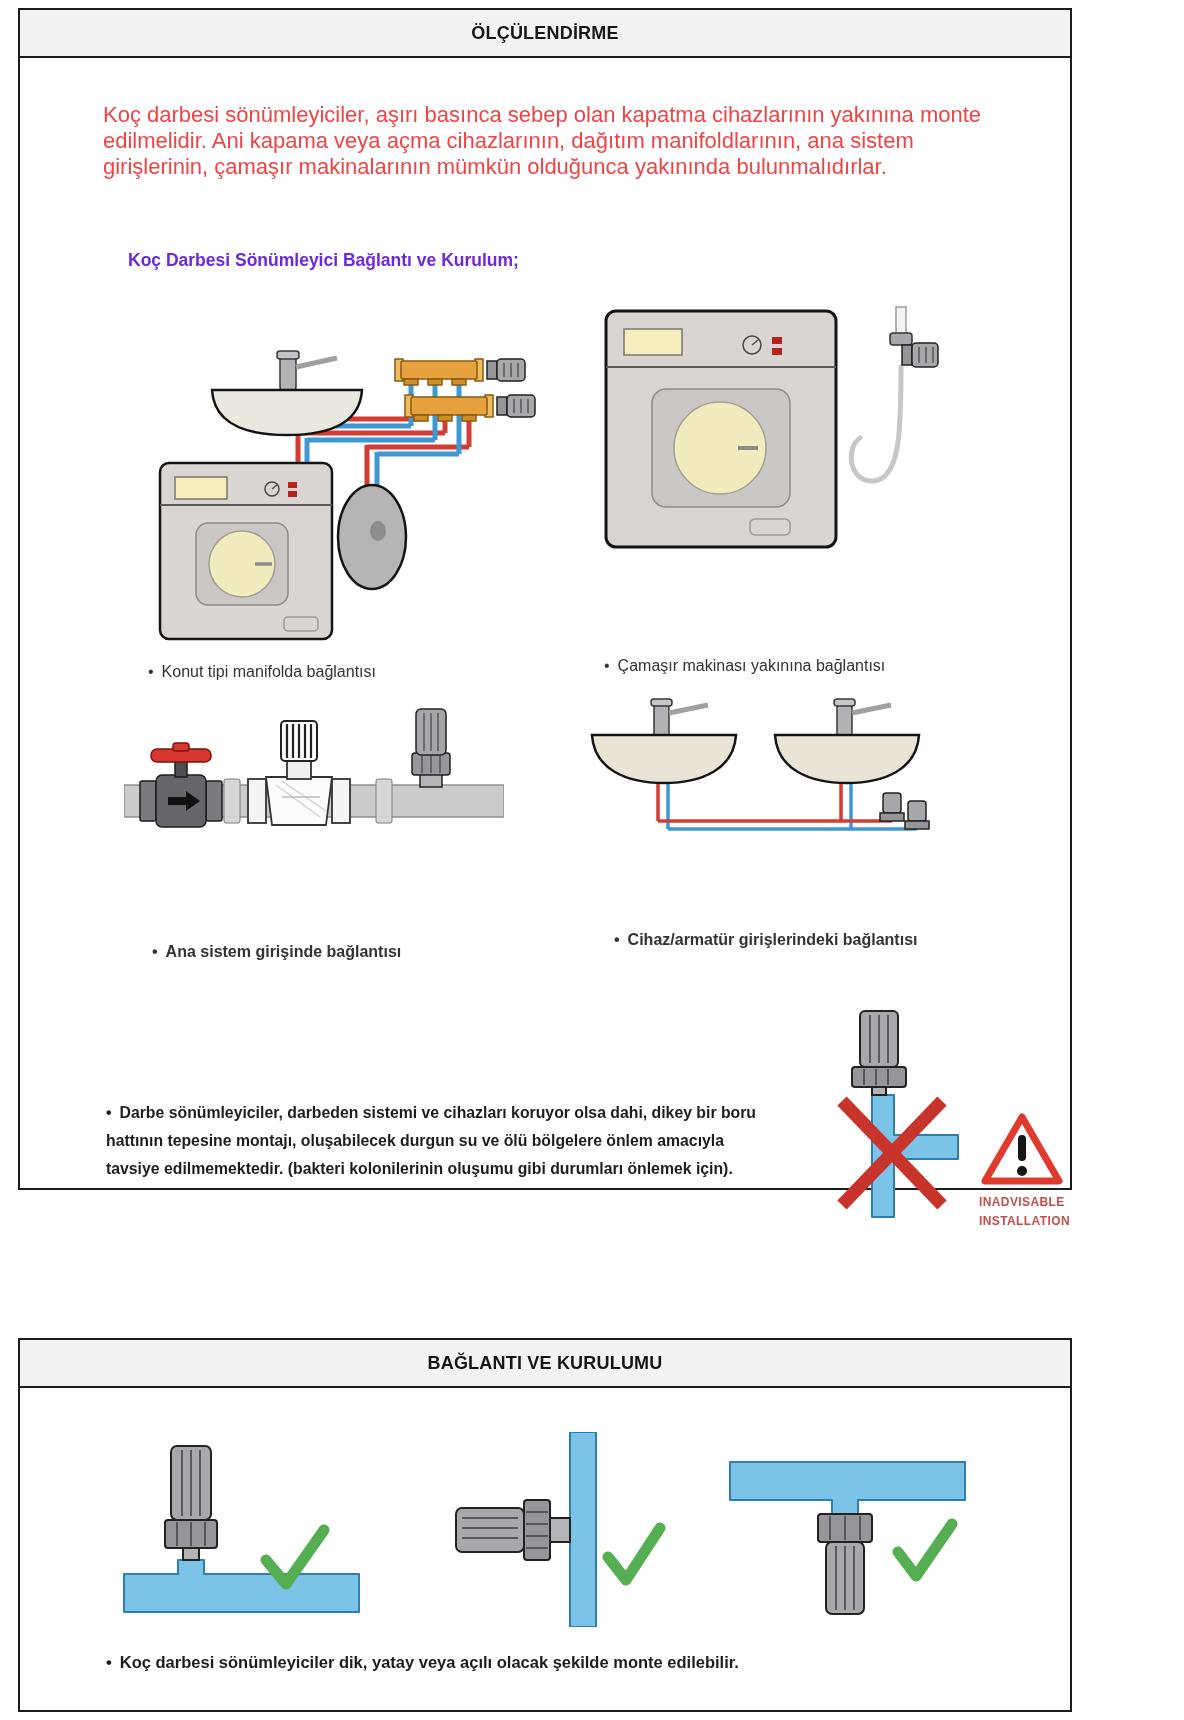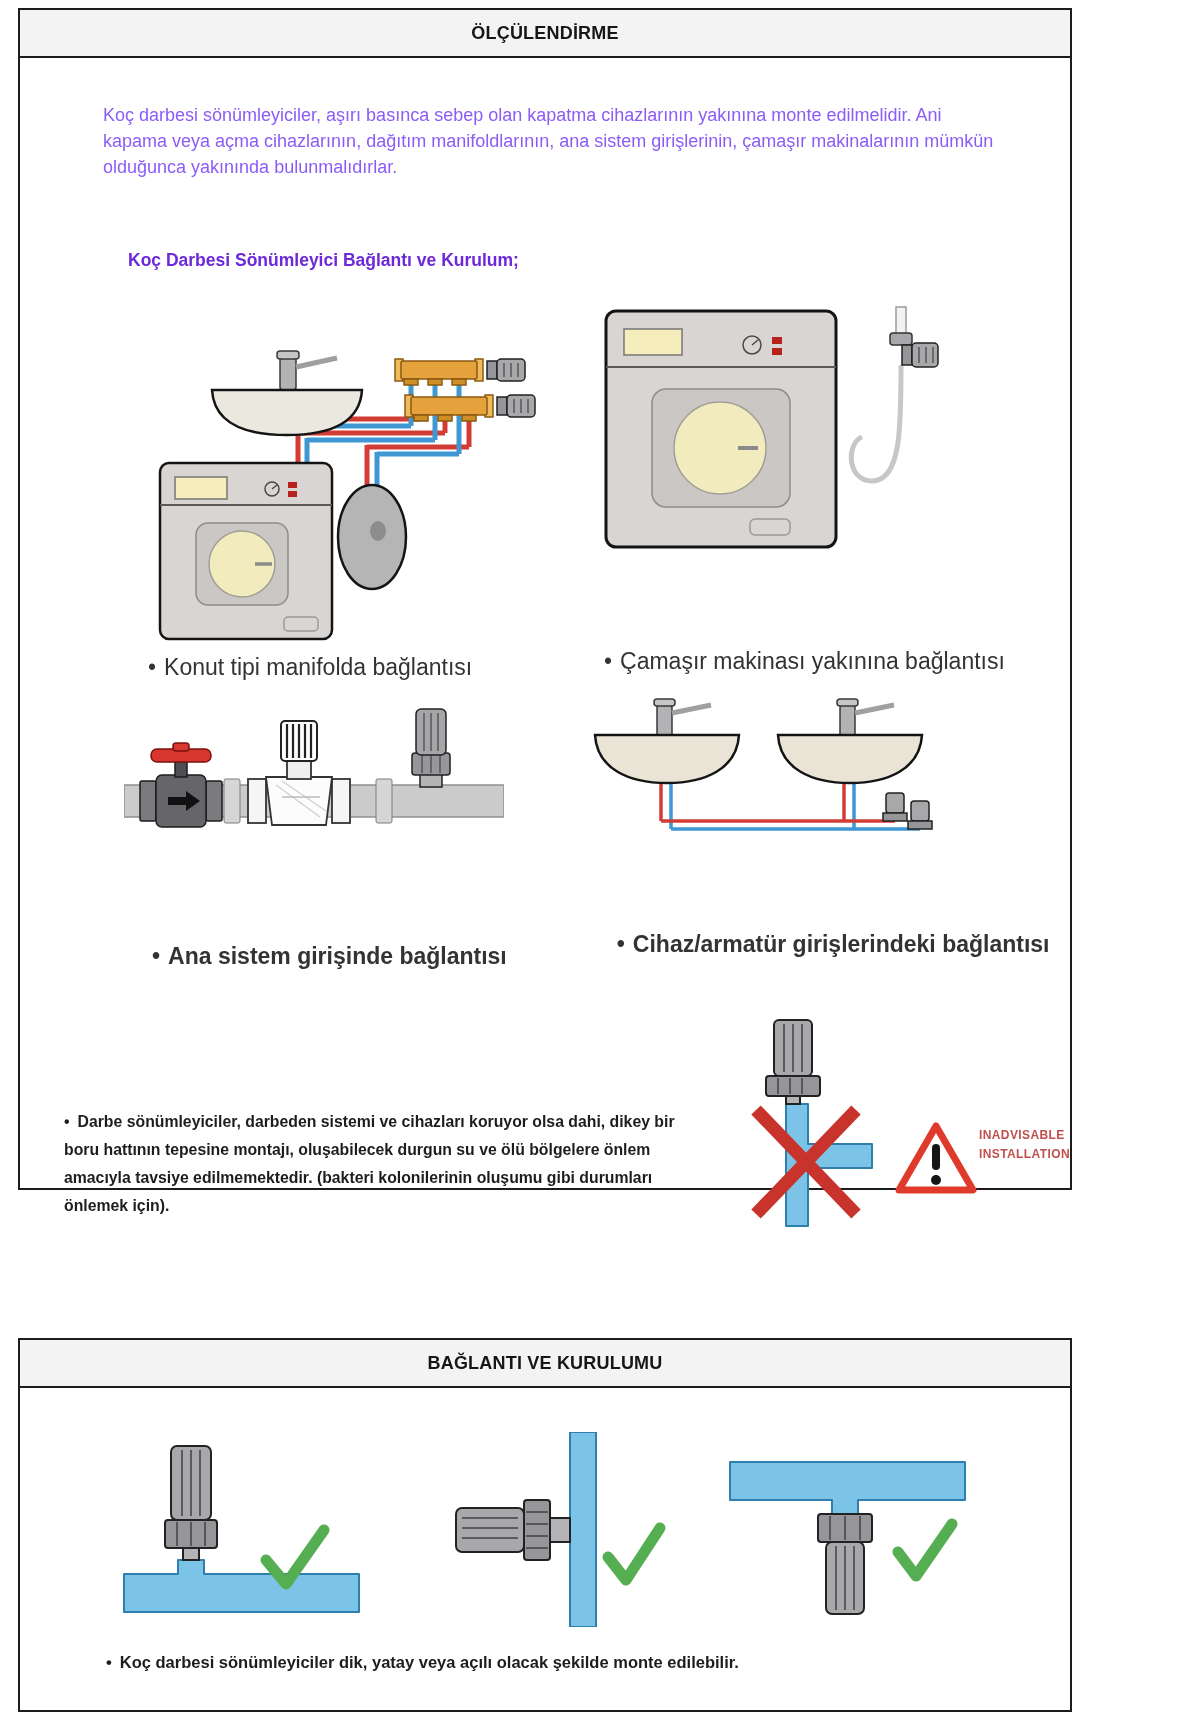--- a/index.html
+++ b/index.html
@@ -12,43 +12,43 @@
     border:2px solid #1c1c1c;background:#fff;box-sizing:border-box;
   }
   #sec1{top:8px;height:1182px;}
   #sec2{top:1338px;height:374px;}
   .section-header{
     height:46px;background:#f3f3f3;border-bottom:2px solid #1c1c1c;
     display:flex;align-items:center;justify-content:center;
   }
   .section-title{font-size:18px;font-weight:bold;color:#161616;letter-spacing:.2px;}
   .intro{
-    margin:44px 74px 0 83px;font-size:18px;line-height:26px;color:#8b5cf6;
+    margin:44px 74px 0 83px;font-size:22px;line-height:26px;color:#ef4444;
   }
   .subheading{margin:70px 0 0 108px;font-size:17.5px;font-weight:bold;color:#6d28d9;}
   .illo-row1{display:flex;margin-top:34px;}
   .cell{display:flex;flex-direction:column;}
   .cell-1a{margin-left:112px;height:376px;}
   .cell-1b{margin-left:18px;height:376px;}
   .cell-2a{margin-left:104px;}
   .cell-2b{margin-left:76px;}
   .illo-row2{display:flex;margin-top:12px;font-weight:bold;}
-  .caption{font-size:23px;color:#333;white-space:nowrap;}
+  .caption{font-size:16px;color:#333;white-space:nowrap;}
   .cap-1a{margin:auto 0 0 16px;}
   .cap-1b{margin:auto 0 6px 4px;}
   .cap-2a{margin:80px 0 0 28px;}
   .cap-2b{margin:76px 0 0 34px;}
   .bullet{margin-right:8px;}
   .row3{display:flex;margin-top:46px;}
   .warning{
-    margin-left:44px;width:700px;padding-top:76px;
+    margin-left:86px;width:700px;padding-top:76px;
     font-size:15.8px;font-weight:bold;line-height:28px;color:#1d1d1d;
   }
   .inadvisable-wrap{display:flex;margin-left:56px;}
-  .tri-col{display:flex;flex-direction:row;align-items:flex-start;margin:104px 0 0 18px;}
+  .tri-col{display:flex;flex-direction:column;align-items:flex-start;margin:104px 0 0 18px;}
   .inadvisable-label{
     font-size:12px;font-weight:600;color:#c0504d;letter-spacing:.4px;
     line-height:19px;margin-top:6px;white-space:nowrap;
   }
   .mount-row{display:flex;justify-content:space-between;margin:44px 90px 0 96px;}
   .note{
     margin:26px 0 0 86px;font-size:16.5px;font-weight:bold;color:#1d1d1d;
   }
   svg{display:block;}
 </style>

